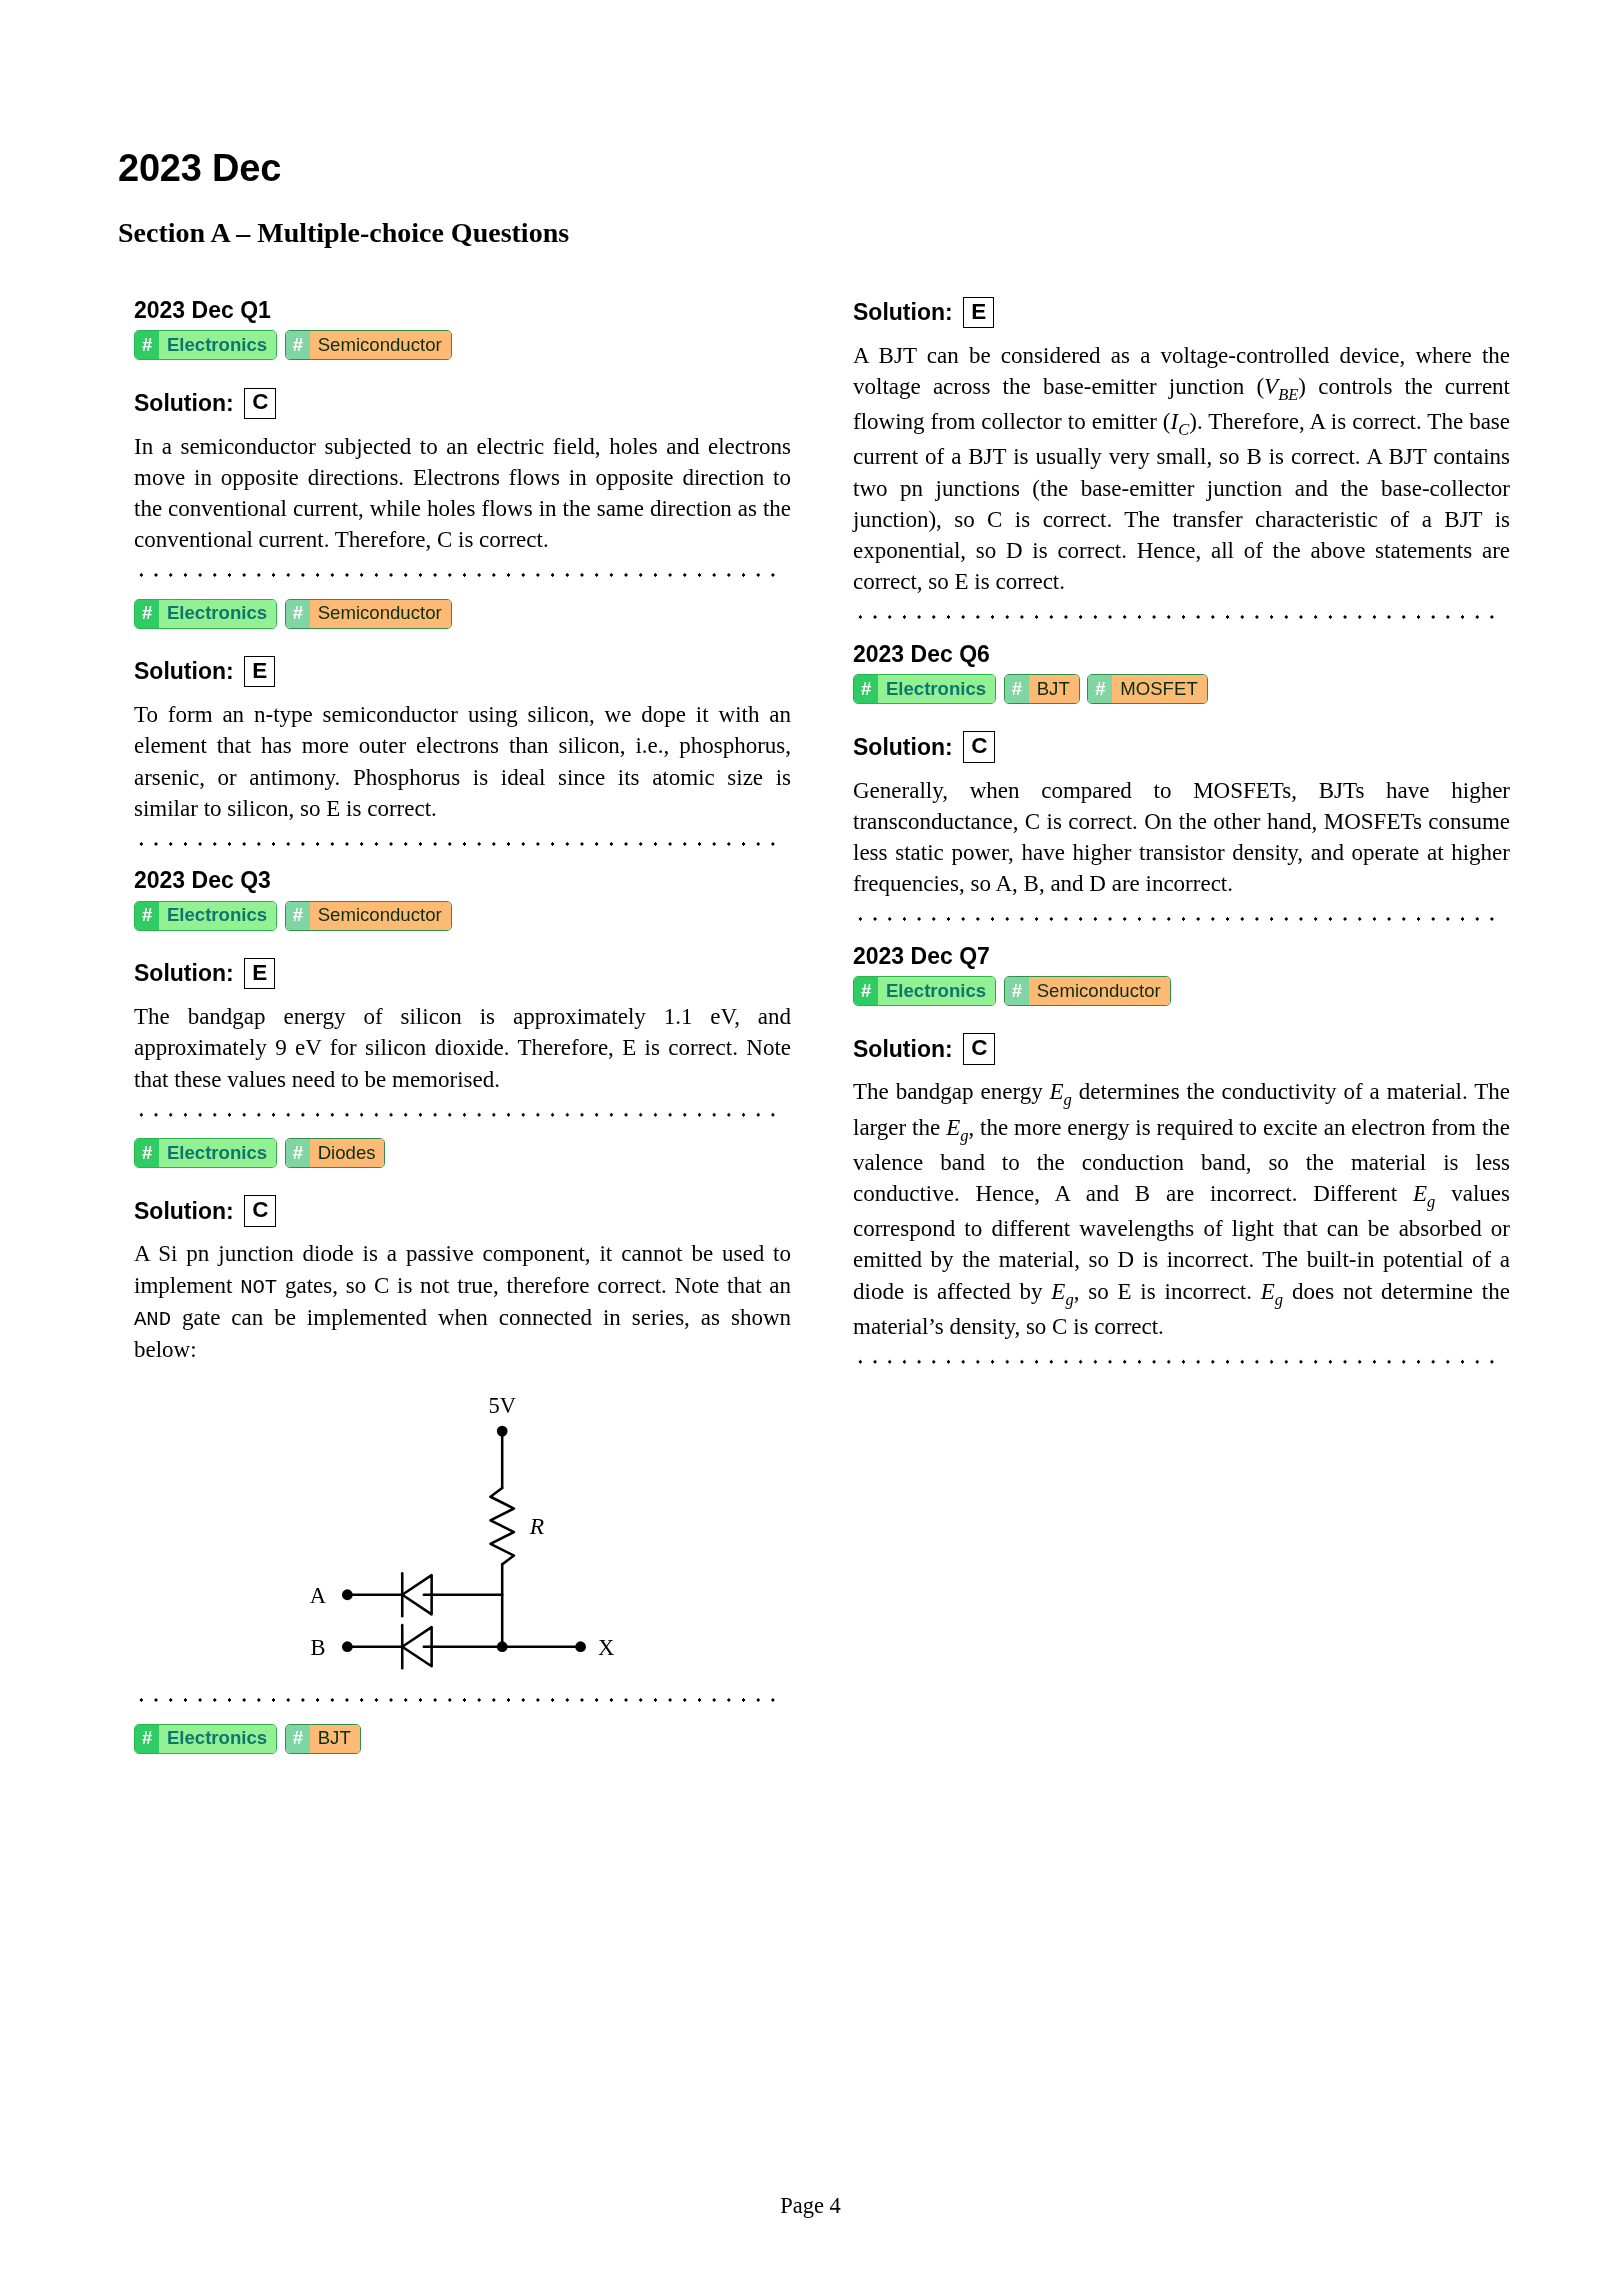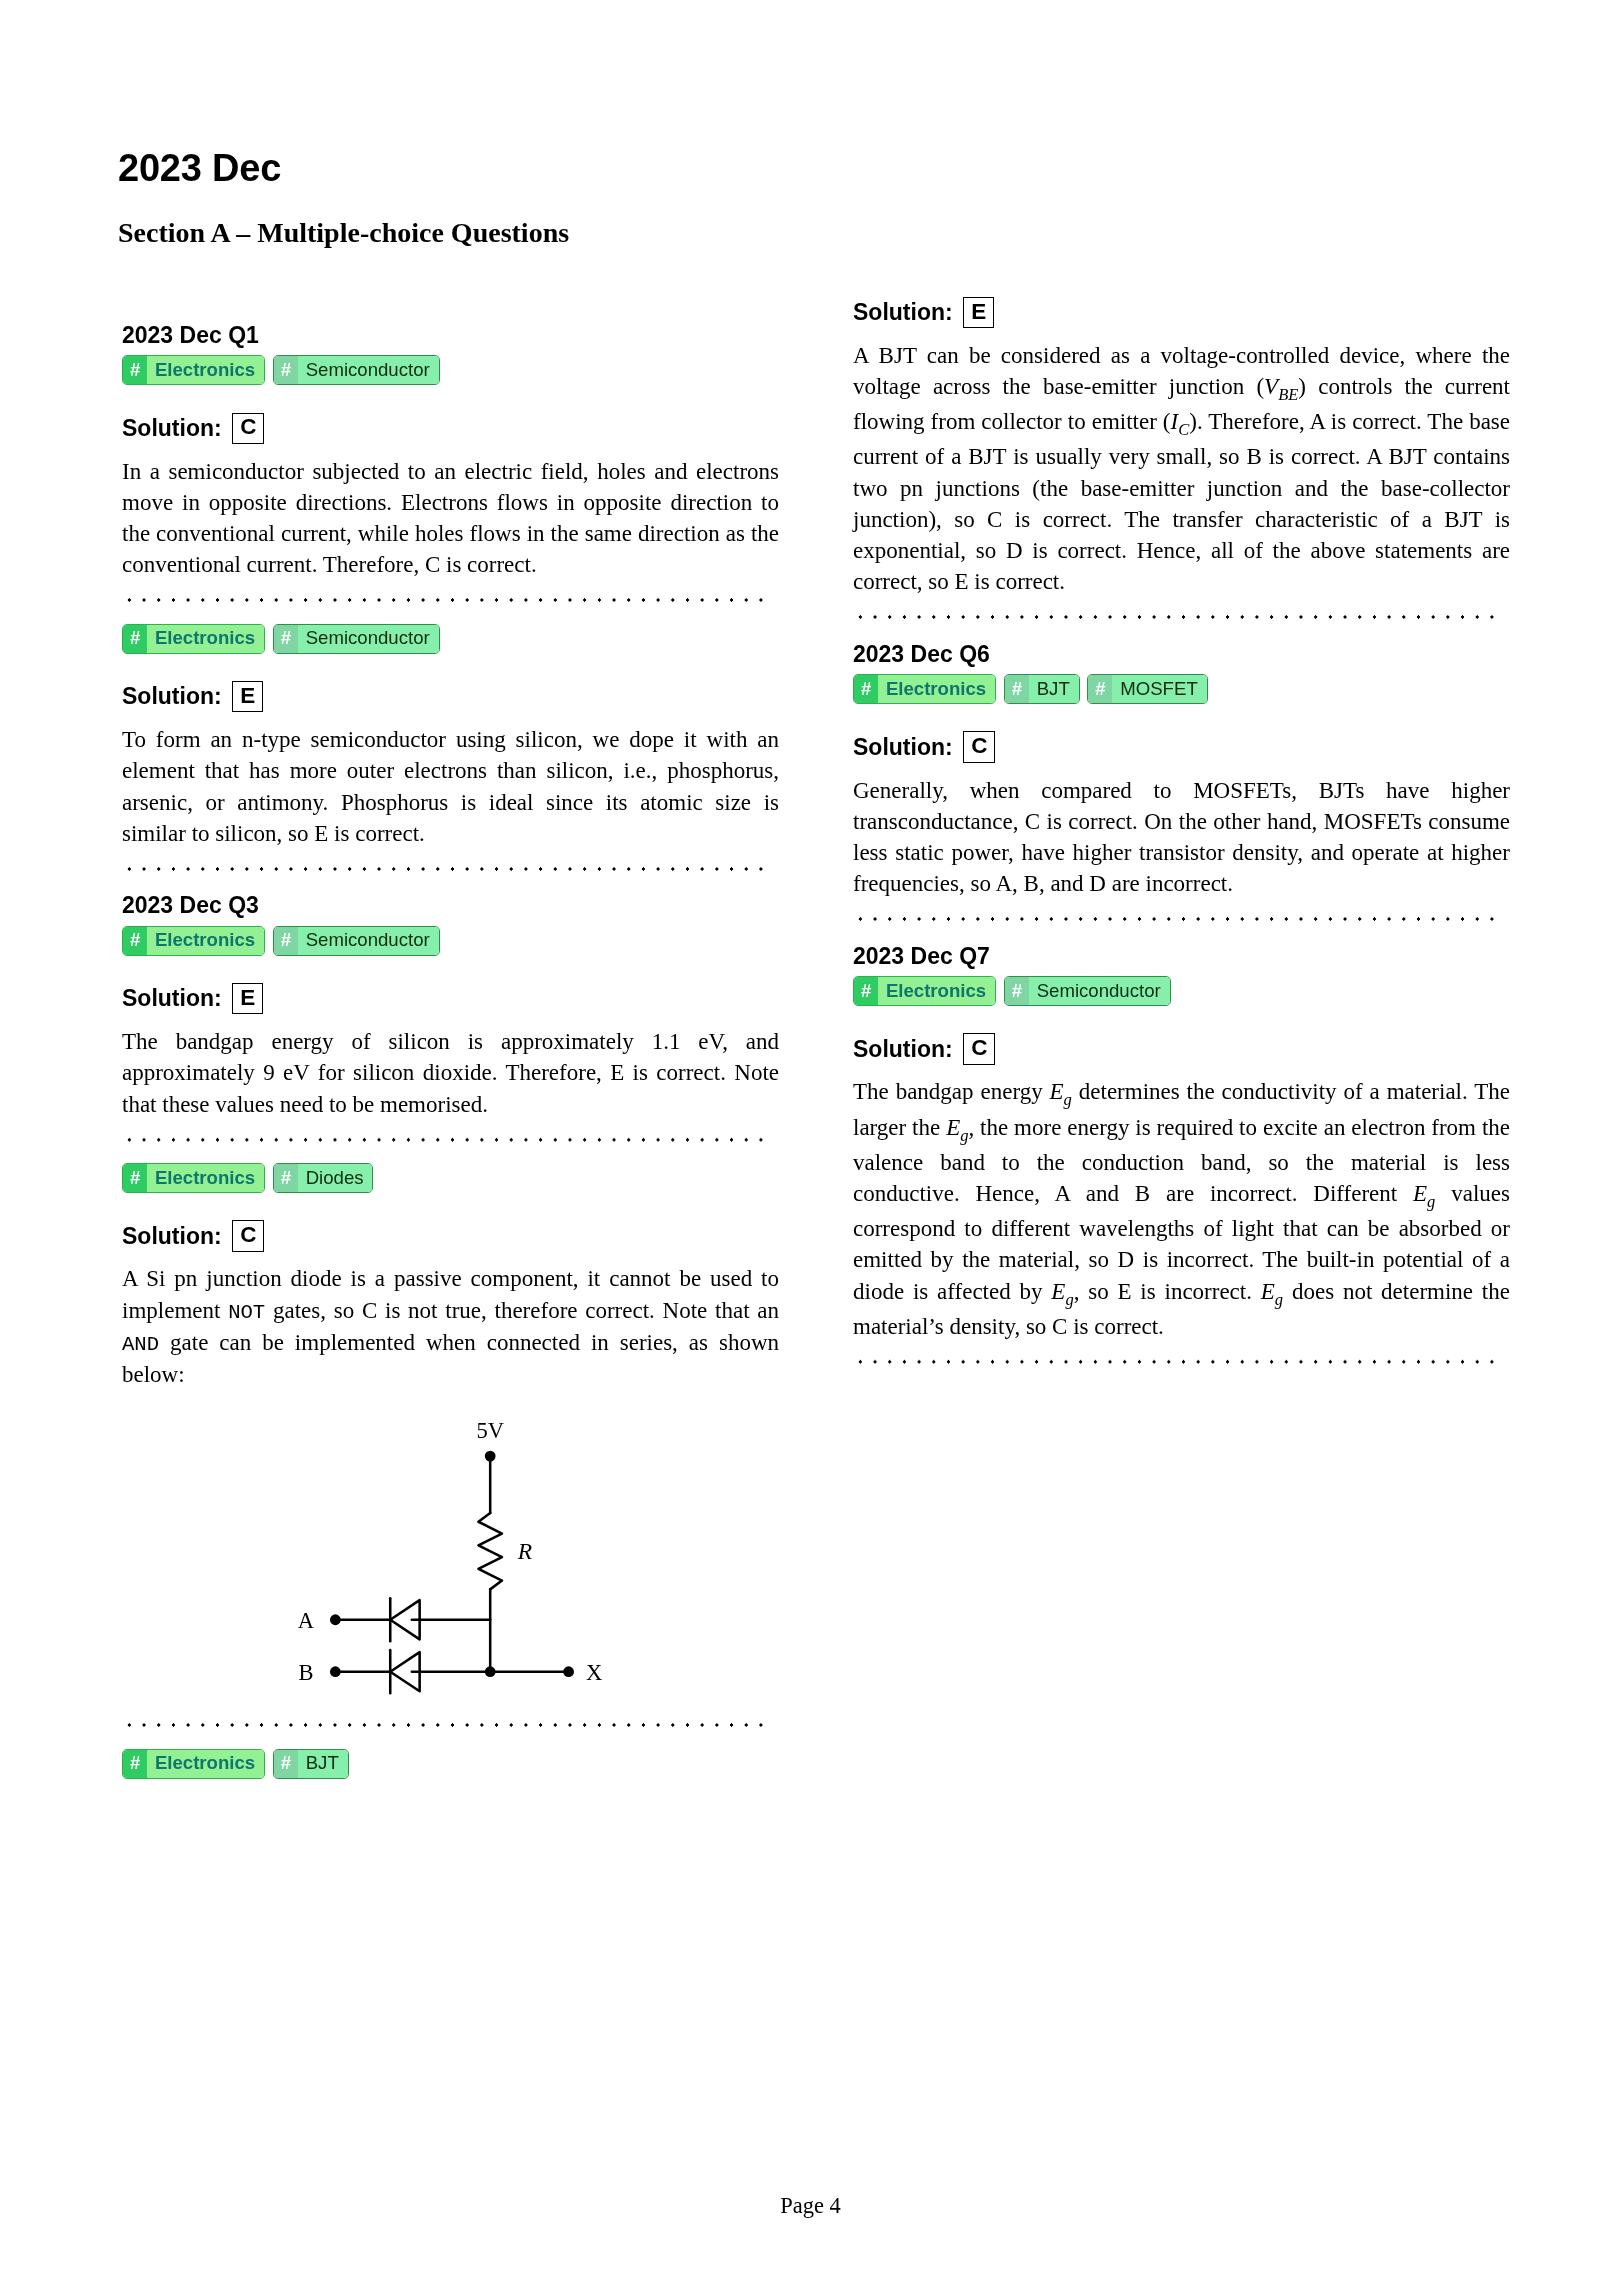--- a/index.html
+++ b/index.html
@@ -50,21 +50,21 @@
   .columns {
     position: relative;
     margin-top: 47px;
     width: 1392px;
   }
   .col {
     position: absolute;
     top: 0;
     width: 657px;
   }
-  .col-left  { left: 4px; margin-top: 25px; }
+  .col-left  { left: 16px; }
   .col-right { left: 735px; }
 
   
   .q-block { margin-bottom: 0; }
   .q-title {
     font-family: "Liberation Sans", sans-serif;
     font-weight: bold;
     font-size: 23px;
     margin: 0 0 6.9px 0;
     line-height: 1.15;
@@ -111,21 +111,21 @@
     background: #93f093;
     color: #0f766e;
     font-weight: bold;
   }
   
   .tag.secondary {
     border: 1.5px solid #2f8f46;
   }
   .tag.secondary .hash { background: #7fd6a2; }
   .tag.secondary .label {
-    background: #86efac;
+    background: #fdba74;
     color: #0d2d12;
     font-weight: normal;
   }
 
   
   .solution-line {
     display: flex;
     align-items: center;
     gap: 10.8px;
     margin: 27.4px 0 11.8px 0;

